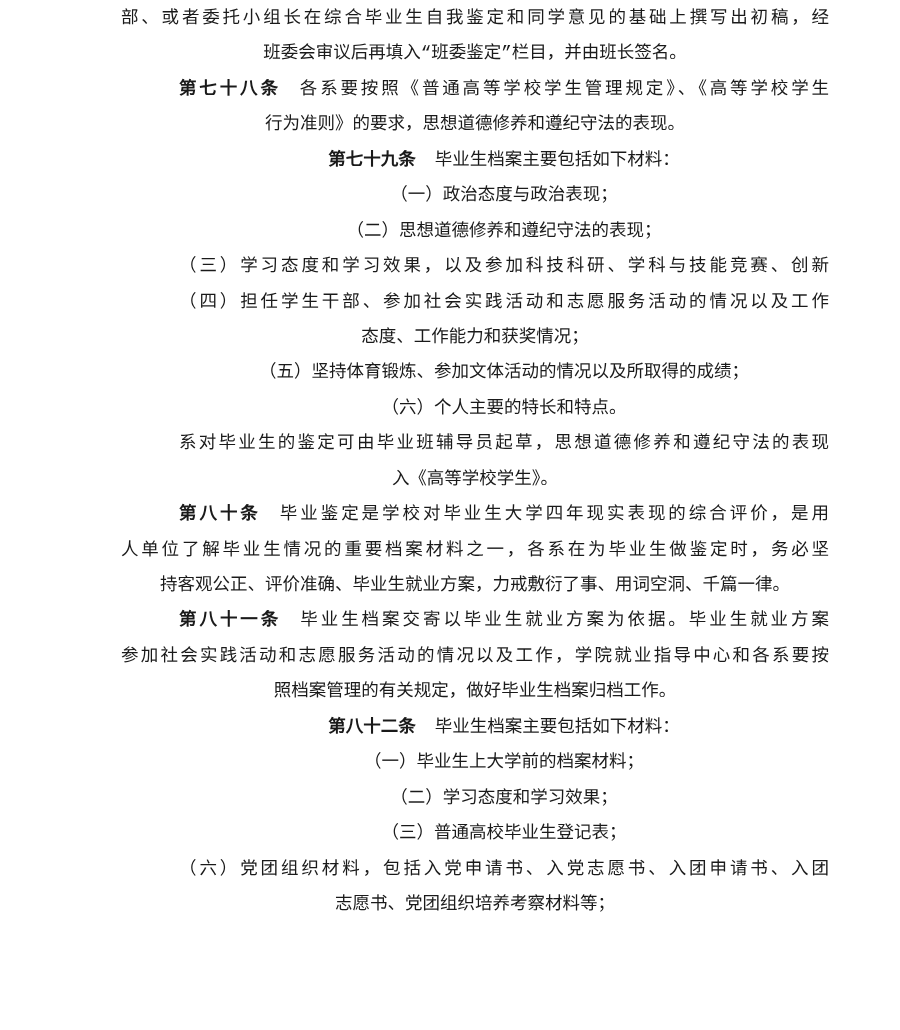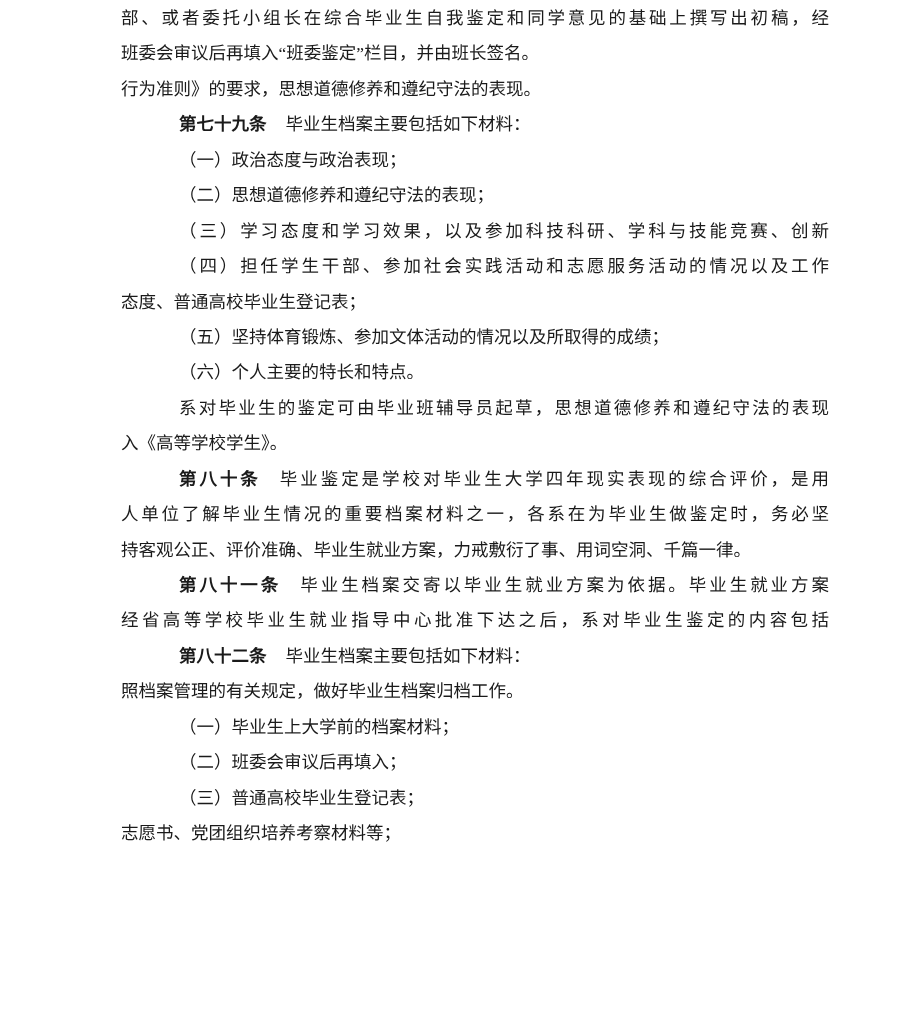--- a/index.html
+++ b/index.html
@@ -13,27 +13,28 @@
     overflow: hidden;
     font-family: "Liberation Serif", "DejaVu Serif", serif;
   }
   .doc-page {
     box-sizing: border-box;
     width: 900px;
     height: 1030px;
     padding: 1px 71px 0 121px;
     background: #ffffff;
     color: #1a1a1a;
+    font-family: Liberation Mono, monospace;
   }
   .text-line {
     font-size: 17.5px;
     line-height: 35.45px;
     height: 35.45px;
     white-space: normal;
-    text-align: left;
+    text-align: center;
     letter-spacing: 0;
   }
   
   .text-line.full {
     text-align: justify;
     text-align-last: justify;
   }
   
   .text-line.indent {
     padding-left: 58px;
@@ -42,35 +43,37 @@
     font-weight: bold;
     margin-right: 19px;
   }
 </style>
 </head>
 <body>
 
 <div class="doc-page">
     <div class="text-line full"><span>部、或者委托小组长在综合毕业生自我鉴定和同学意见的基础上撰写出初稿，经</span></div>
     <div class="text-line"><span>班委会审议后再填入“班委鉴定”栏目，并由班长签名。</span></div>
+    <div class="text-line full indent"><span class="article-number">第七十八条</span><span>各系要按照《普通高等学校学生管理规定》、《高等学校学生</span></div>
     <div class="text-line"><span>行为准则》的要求，思想道德修养和遵纪守法的表现。</span></div>
     <div class="text-line indent"><span class="article-number">第七十九条</span><span>毕业生档案主要包括如下材料：</span></div>
     <div class="text-line indent"><span>（一）政治态度与政治表现；</span></div>
     <div class="text-line indent"><span>（二）思想道德修养和遵纪守法的表现；</span></div>
     <div class="text-line full indent"><span>（三）学习态度和学习效果，以及参加科技科研、学科与技能竞赛、创新</span></div>
     <div class="text-line full indent"><span>（四）担任学生干部、参加社会实践活动和志愿服务活动的情况以及工作</span></div>
-    <div class="text-line"><span>态度、普通高校毕业生登记表；</span></div>
+    <div class="text-line"><span>态度、工作能力和获奖情况；</span></div>
     <div class="text-line indent"><span>（五）坚持体育锻炼、参加文体活动的情况以及所取得的成绩；</span></div>
     <div class="text-line indent"><span>（六）个人主要的特长和特点。</span></div>
     <div class="text-line full indent"><span>系对毕业生的鉴定可由毕业班辅导员起草，思想道德修养和遵纪守法的表现</span></div>
     <div class="text-line"><span>入《高等学校学生》。</span></div>
     <div class="text-line full indent"><span class="article-number">第八十条</span><span>毕业鉴定是学校对毕业生大学四年现实表现的综合评价，是用</span></div>
     <div class="text-line full"><span>人单位了解毕业生情况的重要档案材料之一，各系在为毕业生做鉴定时，务必坚</span></div>
     <div class="text-line"><span>持客观公正、评价准确、毕业生就业方案，力戒敷衍了事、用词空洞、千篇一律。</span></div>
     <div class="text-line full indent"><span class="article-number">第八十一条</span><span>毕业生档案交寄以毕业生就业方案为依据。毕业生就业方案</span></div>
-    <div class="text-line full"><span>经省高等学校毕业生就业指导中心批准下达之后，系对毕业生鉴定的内容包括</span></div>
+    <div class="text-line full"><span>参加社会实践活动和志愿服务活动的情况以及工作，学院就业指导中心和各系要按</span></div>
+    <div class="text-line"><span>照档案管理的有关规定，做好毕业生档案归档工作。</span></div>
     <div class="text-line indent"><span class="article-number">第八十二条</span><span>毕业生档案主要包括如下材料：</span></div>
-    <div class="text-line"><span>照档案管理的有关规定，做好毕业生档案归档工作。</span></div>
     <div class="text-line indent"><span>（一）毕业生上大学前的档案材料；</span></div>
-    <div class="text-line indent"><span>（二）班委会审议后再填入；</span></div>
+    <div class="text-line indent"><span>（二）学习态度和学习效果；</span></div>
     <div class="text-line indent"><span>（三）普通高校毕业生登记表；</span></div>
+    <div class="text-line full indent"><span>（六）党团组织材料，包括入党申请书、入党志愿书、入团申请书、入团</span></div>
     <div class="text-line"><span>志愿书、党团组织培养考察材料等；</span></div>
   </div>
 
 </body></html>

